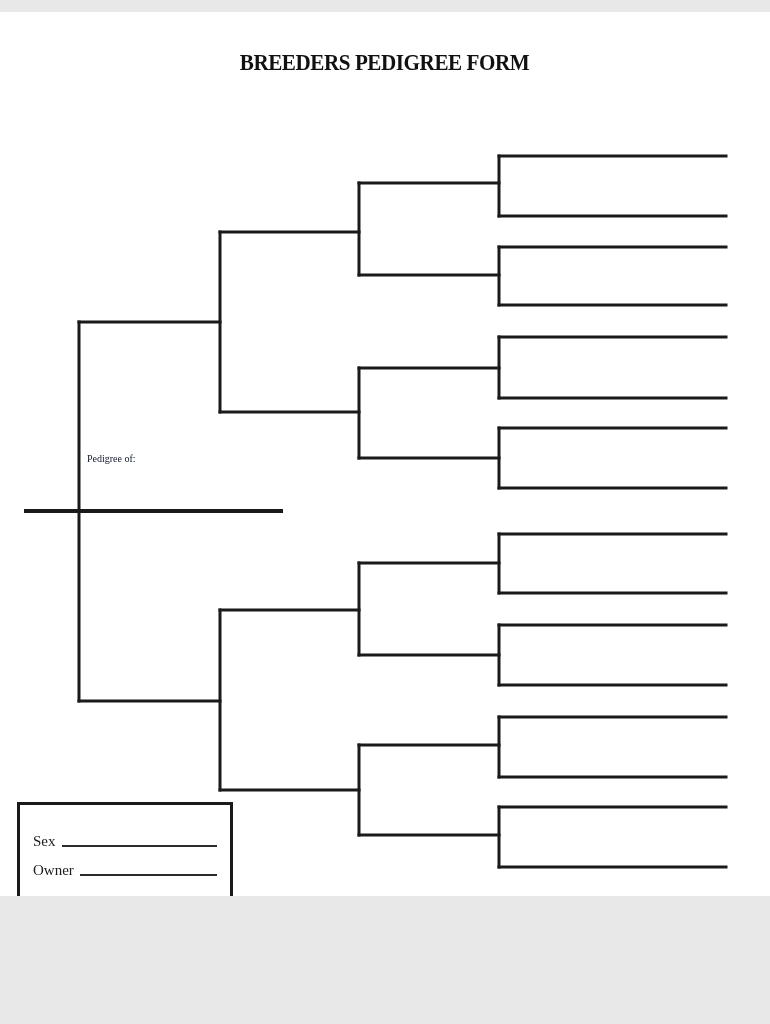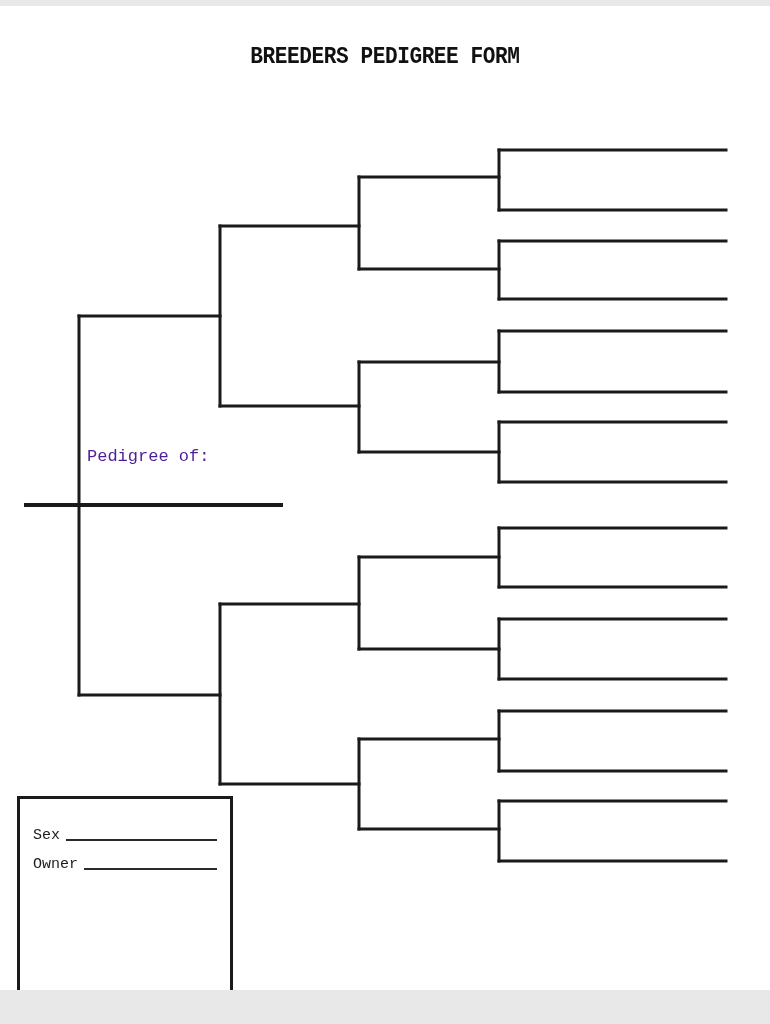--- a/index.html
+++ b/index.html
@@ -1,22 +1,22 @@
 <!DOCTYPE html>
 <html><head>
 <meta charset="utf-8">
 <style>
   html, body { margin: 0; padding: 0; background: #e8e8e8; }
   .page {
     position: relative;
     width: 770px;
-    height: 984px;
-    margin: 6px auto;
+    height: 884px;
+    margin: 12px auto;
     background: #ffffff;
-    font-family: Liberation Mono, monospace;
+    font-family: Liberation Serif, serif;
     color: #1a1a1a;
     overflow: hidden;
   }
   .title {
     position: absolute;
     top: 37px;
     left: 0;
     width: 100%;
     text-align: center;
   }
@@ -34,22 +34,22 @@
     position: absolute;
     left: 0;
     top: 0;
     width: 770px;
     height: 1024px;
   }
   .pedigree-of {
     position: absolute;
     left: 87px;
     top: 441px;
-    font-size: 17px;
-    color: #4c1d95;
+    font-size: 10px;
+    color: #0f172a;
   }
   .info-box {
     position: absolute;
     left: 17px;
     top: 790px;
     width: 216px;
     height: 203px;
     box-sizing: border-box;
     border: 3px solid #1a1a1a;
     background: #fff;

